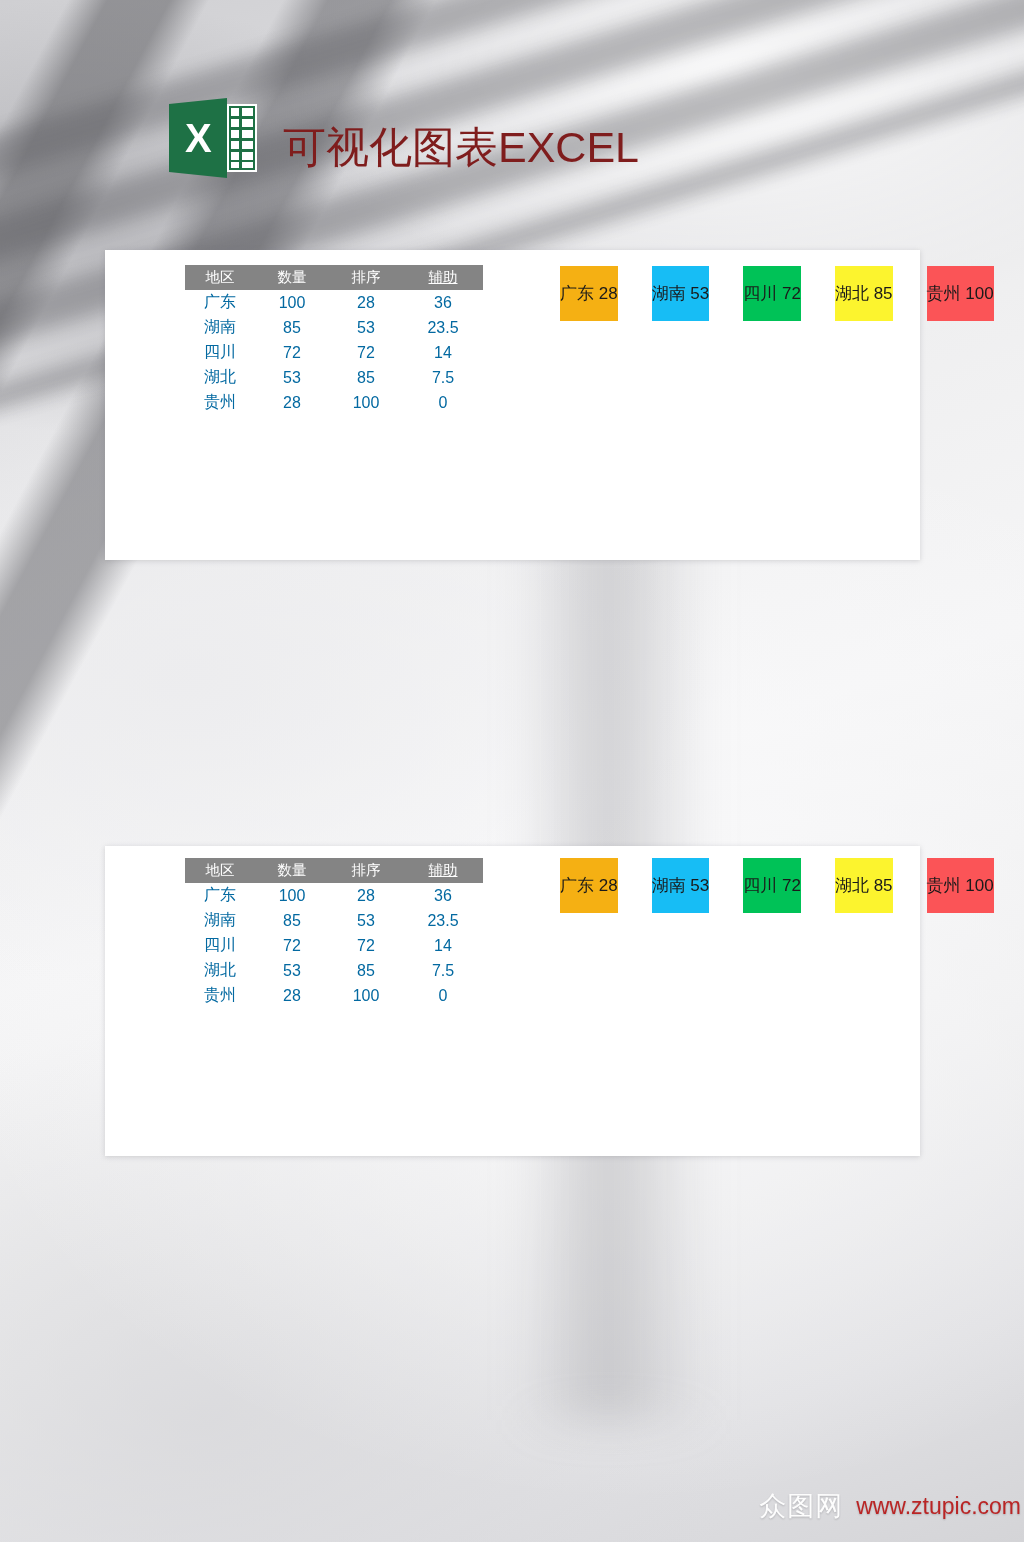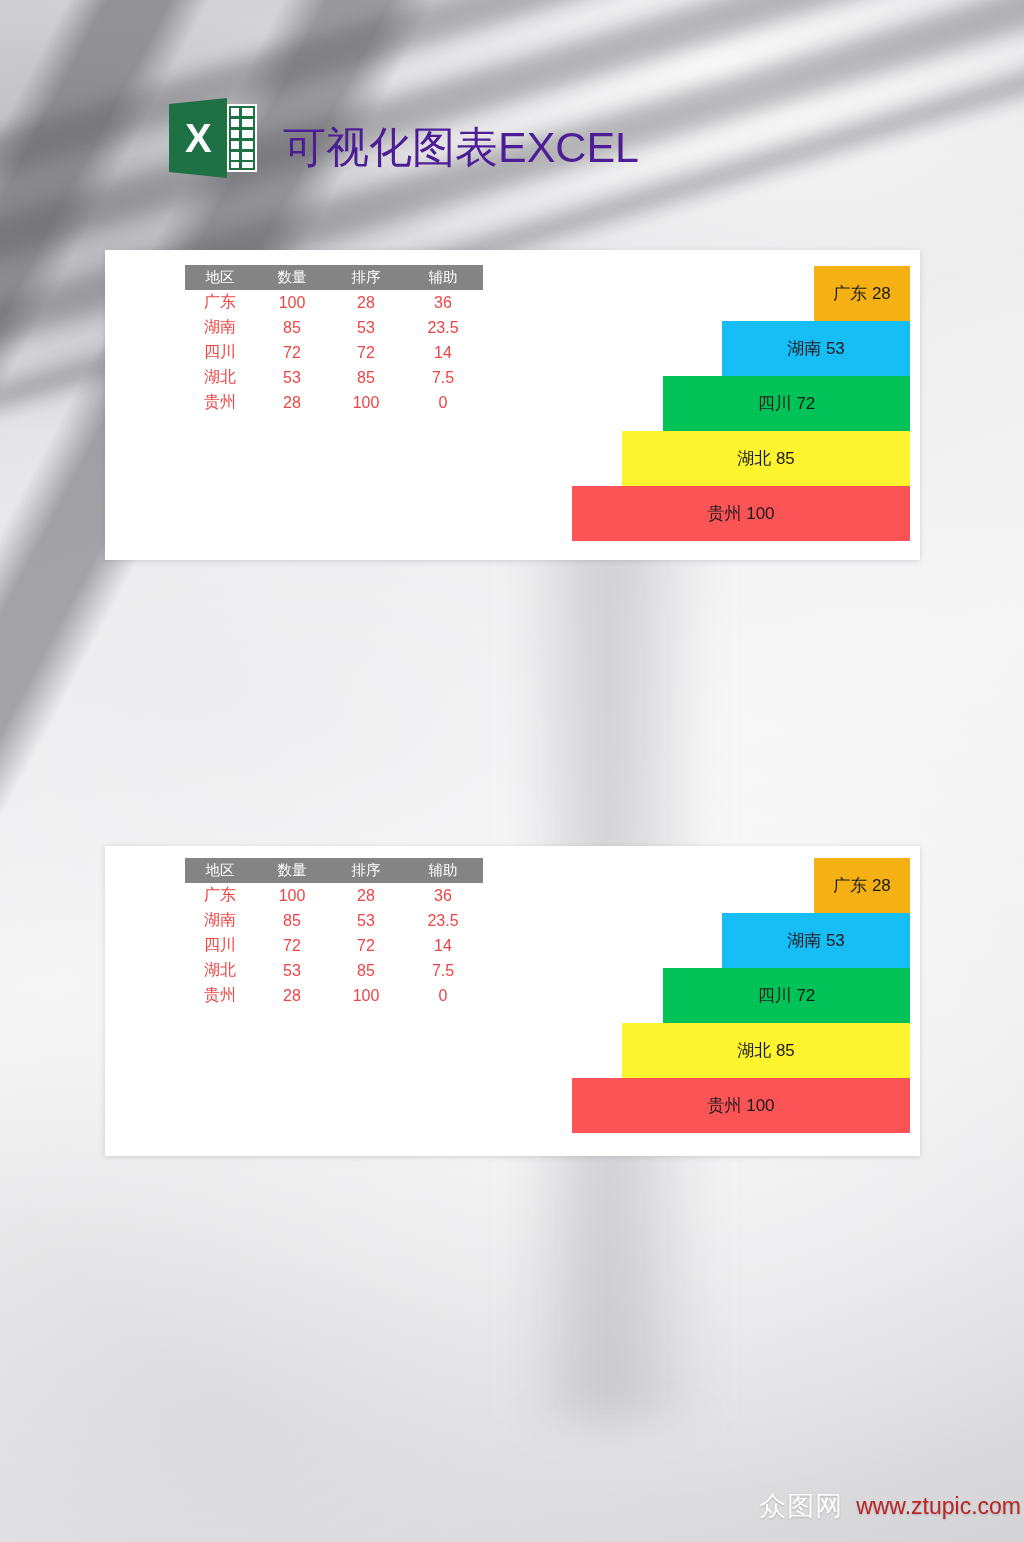--- a/index.html
+++ b/index.html
@@ -72,21 +72,21 @@
   }
   .xls-icon {
     width: 96px;
     height: 84px;
     position: relative;
     display: block;
   }
   #page-title {
     font-size: 43px;
     line-height: 1;
-    color: #4c1d95;
+    color: #7f1d1d;
     letter-spacing: 0px;
     white-space: nowrap;
     font-family: "Liberation Sans", "DejaVu Sans", sans-serif;
     margin-top: 19px;
   }
 
   
   .card {
     position: absolute;
     left: 105px;
@@ -118,34 +118,35 @@
     color: #ffffff;
     font-weight: normal;
     font-size: 14.5px;
     padding: 3px 0 3px 0;
     text-align: center;
   }
   .data-table td {
     padding: 2px 0;
     text-align: center;
     font-size: 16px;
-    color: #ef4444;
+    color: #0369a1;
   }
   .data-table .col-region { width: 70px; }
   .data-table .col-num    { width: 74px; }
   .data-table .col-sort   { width: 74px; font-family: Liberation Mono, monospace; }
-  .data-table .col-aux    { width: 80px; }
+  .data-table .col-aux    { width: 80px; text-decoration: underline; }
   .data-table td.cell-region { text-align: center; }
 
   
   .pyramid {
     position: absolute;
     display: flex;
-    flex-direction: column;
-    align-items: flex-end;
+    flex-direction: row;
+    align-items: flex-start;
+    gap: 34px;
   }
   #card-1 .pyramid { left: 455px; top: 16px; width: 350px; }
   #card-2 .pyramid { left: 455px; top: 12px; width: 350px; }
 
   .pyr-bar {
     display: flex;
     align-items: center;
     justify-content: center;
     color: #1a1a1a;
     font-size: 17px;

